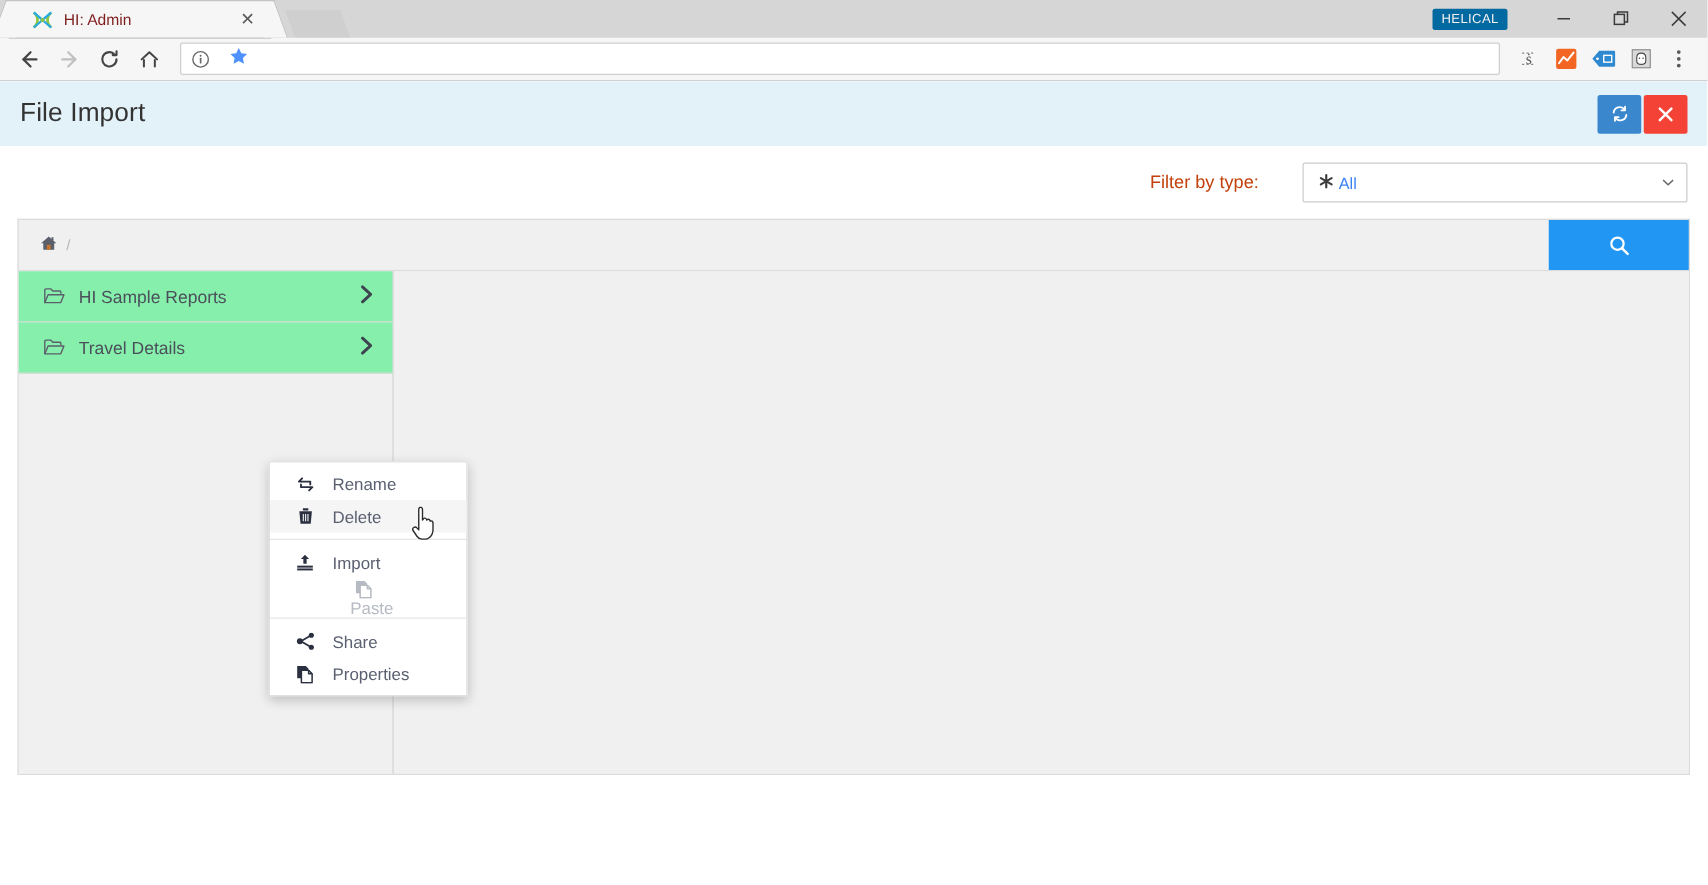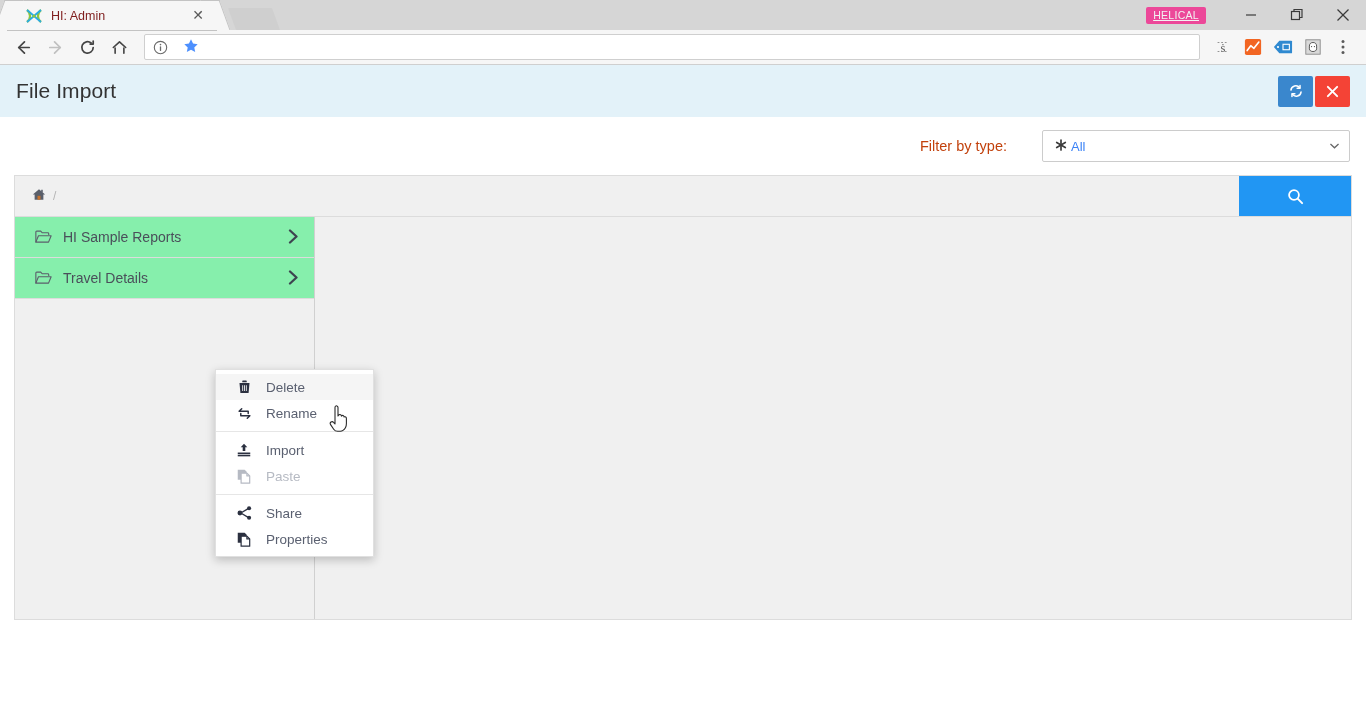--- a/index.html
+++ b/index.html
@@ -83,29 +83,28 @@
   }
 
   .window-controls {
     position: absolute;
     top: 0; right: 0;
     height: 30px;
     display: flex;
     align-items: center;
   }
   .profile-chip {
-    background: #ec4899;
+    background: #0369a1;
     color: #f2f2f2;
     font-size: 10.5px;
     letter-spacing: .3px;
     padding: 2px 7px 3px 7px;
     border-radius: 2px;
     margin-right: 22px;
     margin-top: 1px;
-    text-decoration: underline;
   }
   .wc-btn {
     width: 46px; height: 30px;
     display: flex; align-items: center; justify-content: center;
     color: #3b3b3b;
   }
 
   .toolbar {
     height: 35px;
     background: #f6f6f6;
@@ -289,21 +288,21 @@
   .ctx-item {
     height: 26px;
     display: flex;
     align-items: center;
     padding: 0 14px 0 20px;
     font-size: 13.5px;
     color: #5a6070;
     cursor: pointer;
   }
   .ctx-item.active { background: #f5f5f5; }
-  .ctx-item.disabled { color: #b6bac3; cursor: default; }
+  .ctx-item.disabled { color: #b6bac3; cursor: default; flex-direction: column; }
   .ctx-icon {
     width: 16px; flex: 0 0 16px;
     margin-right: 14px;
     display: flex; align-items: center; justify-content: center;
     color: #2b3040;
   }
   .ctx-item.disabled .ctx-icon { color: #b6bac3; }
   .ctx-sep { height: 1px; background: #e6e6e6; margin: 5px 0; }
 
   .cursor-pointer {
@@ -534,45 +533,45 @@
           </span>
         </div>
 
       </div>
       <div class="detail-pane"></div>
     </div>
   </div>
 
   <div class="context-menu">
 
+    <div class="ctx-item">
+      <span class="ctx-icon">
+        <svg width="15" height="13" viewBox="0 0 16 14">
+          <path d="M2.2 4.6 H12 M2.2 4.6 L5 1.8 M12 4.6 L12 7" fill="none" stroke="#2b3040" stroke-width="1.6" stroke-linecap="round" stroke-linejoin="round"></path>
+          <path d="M13.8 9.4 H4 M13.8 9.4 L11 12.2 M4 9.4 L4 7" fill="none" stroke="#2b3040" stroke-width="1.6" stroke-linecap="round" stroke-linejoin="round"></path>
+        </svg>
+      </span>
+      <span>Rename</span>
+    </div>
+
     <div class="ctx-item active">
       <span class="ctx-icon">
         <svg width="13" height="14" viewBox="0 0 14 15">
           <path d="M1.6 3.2 H12.4 L11.4 14 H2.6 Z" fill="#2b3040"></path>
           <rect x="4.6" y="0.6" width="4.8" height="1.9" rx="0.5" fill="#2b3040"></rect>
           <g stroke="#ffffff" stroke-width="0.9">
             <line x1="5" y1="5.6" x2="5" y2="11.8"></line>
             <line x1="7" y1="5.6" x2="7" y2="11.8"></line>
             <line x1="9" y1="5.6" x2="9" y2="11.8"></line>
           </g>
         </svg>
       </span>
       <span>Delete</span>
     </div>
 
-    <div class="ctx-item">
-      <span class="ctx-icon">
-        <svg width="15" height="13" viewBox="0 0 16 14">
-          <path d="M2.2 4.6 H12 M2.2 4.6 L5 1.8 M12 4.6 L12 7" fill="none" stroke="#2b3040" stroke-width="1.6" stroke-linecap="round" stroke-linejoin="round"></path>
-          <path d="M13.8 9.4 H4 M13.8 9.4 L11 12.2 M4 9.4 L4 7" fill="none" stroke="#2b3040" stroke-width="1.6" stroke-linecap="round" stroke-linejoin="round"></path>
-        </svg>
-      </span>
-      <span>Rename</span>
-    </div>
-
     <div class="ctx-sep"></div>
 
     <div class="ctx-item">
       <span class="ctx-icon">
         <svg width="14" height="14" viewBox="0 0 15 15">
           <path d="M7.5 0.8 L11 4.6 H8.9 V8.6 H6.1 V4.6 H4 Z" fill="#2b3040"></path>
           <rect x="0.8" y="10.2" width="13.4" height="1.7" fill="#2b3040"></rect>
           <rect x="0.8" y="12.6" width="13.4" height="1.7" fill="#2b3040"></rect>
         </svg>
       </span>

